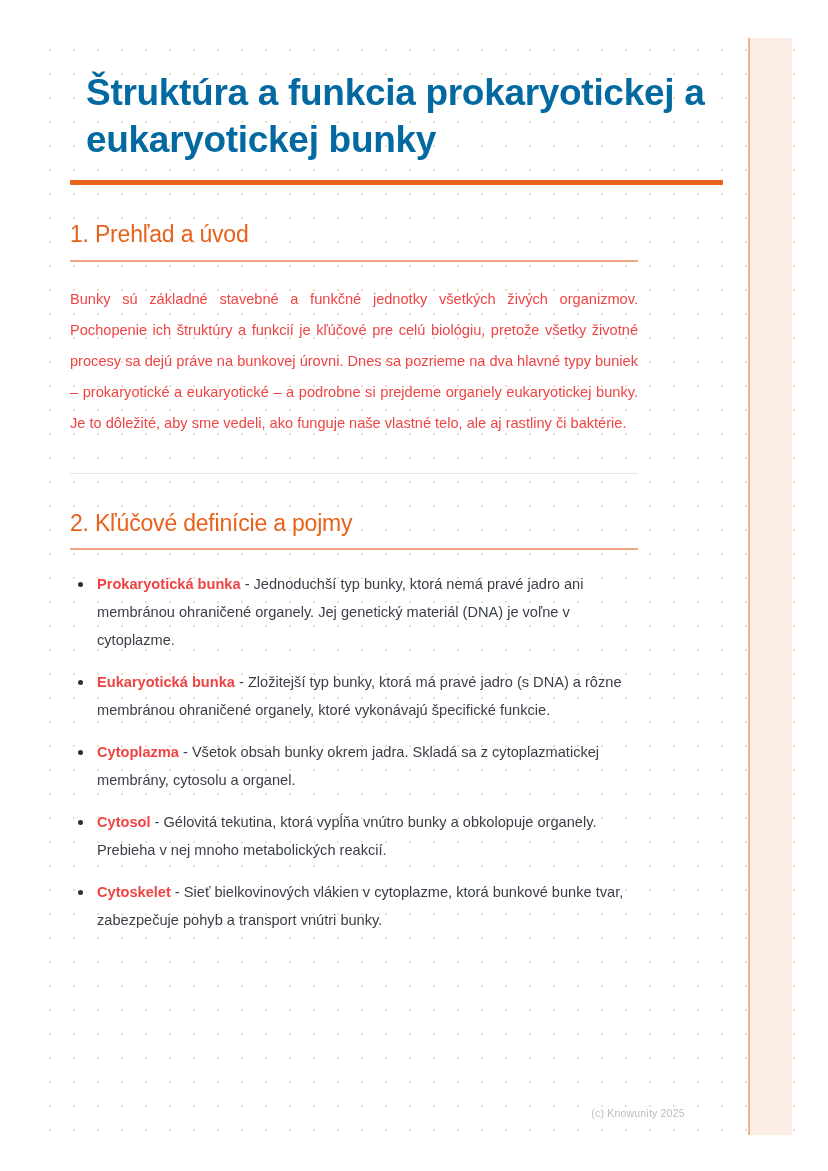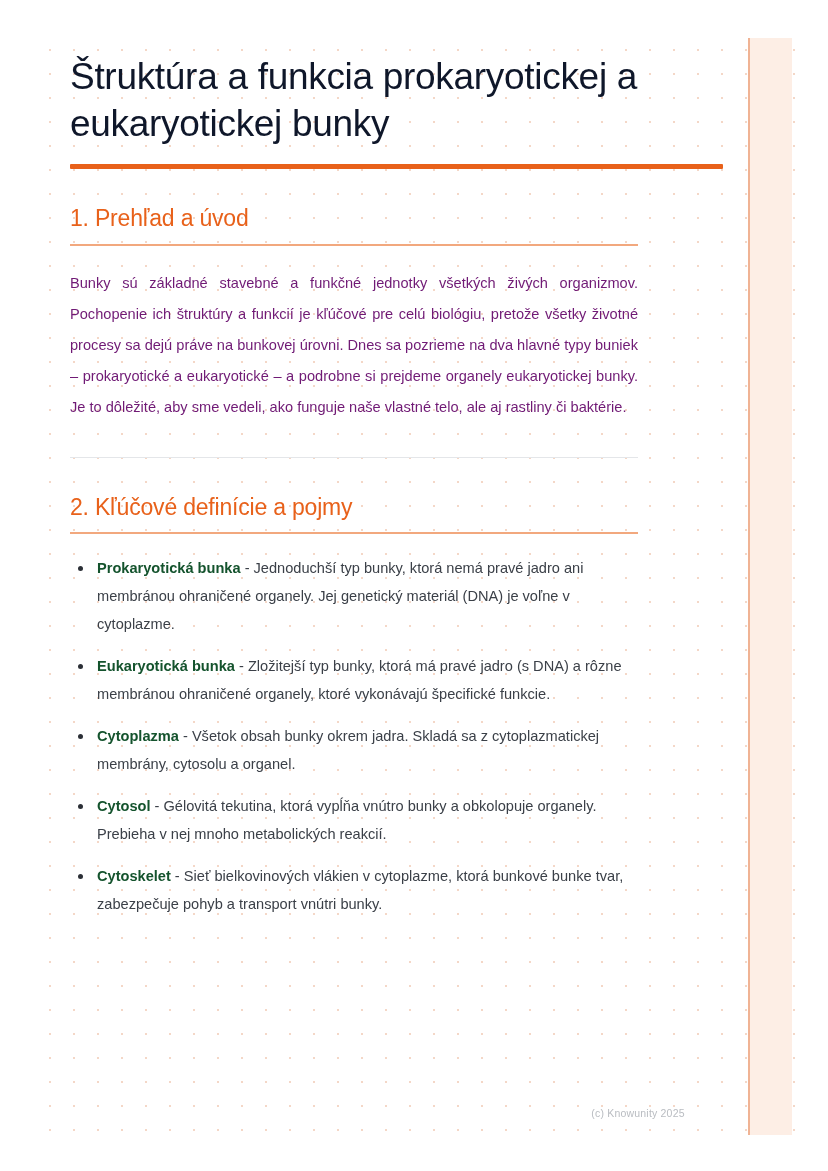--- a/index.html
+++ b/index.html
@@ -57,25 +57,25 @@
   
   .content {
     position: absolute;
     left: 42px;
     top: 26px;
     width: 650px;
   }
 
   
   .doc-title {
-    margin: 0;
+    margin: 16px;
     font-size: 37px;
     line-height: 1.26;
-    font-weight: normal;
-    color: #0f172a;
+    font-weight: bold;
+    color: #0369a1;
     letter-spacing: -0.3px;
     width: 655px;
   }
   .title-rule {
     margin-top: 17px;
     width: 653px;
     height: 5px;
     background: #E8611A;
     border-radius: 1px;
   }
@@ -97,21 +97,21 @@
     width: 568px;
     height: 2px;
     background: #F2A87E;
   }
 
   
   .body-text {
     margin: 22px 0 0 0;
     font-size: 14.6px;
     line-height: 31px;
-    color: #701a75;
+    color: #ef4444;
     text-align: justify;
     width: 568px;
   }
 
   
   .section-divider {
     margin-top: 34px;
     width: 568px;
     height: 1px;
     background: #e4e6e9;
@@ -137,21 +137,21 @@
     position: absolute;
     left: 8px;
     top: 12px;
     width: 5px;
     height: 5px;
     border-radius: 50%;
     background: #2b2f36;
   }
   .term-name {
     font-weight: bold;
-    color: #14532d;
+    color: #ef4444;
   }
   .term-dash {
     color: #3b4048;
   }
 
   
   .footer {
     position: absolute;
     left: 480px;
     top: 1079px;

